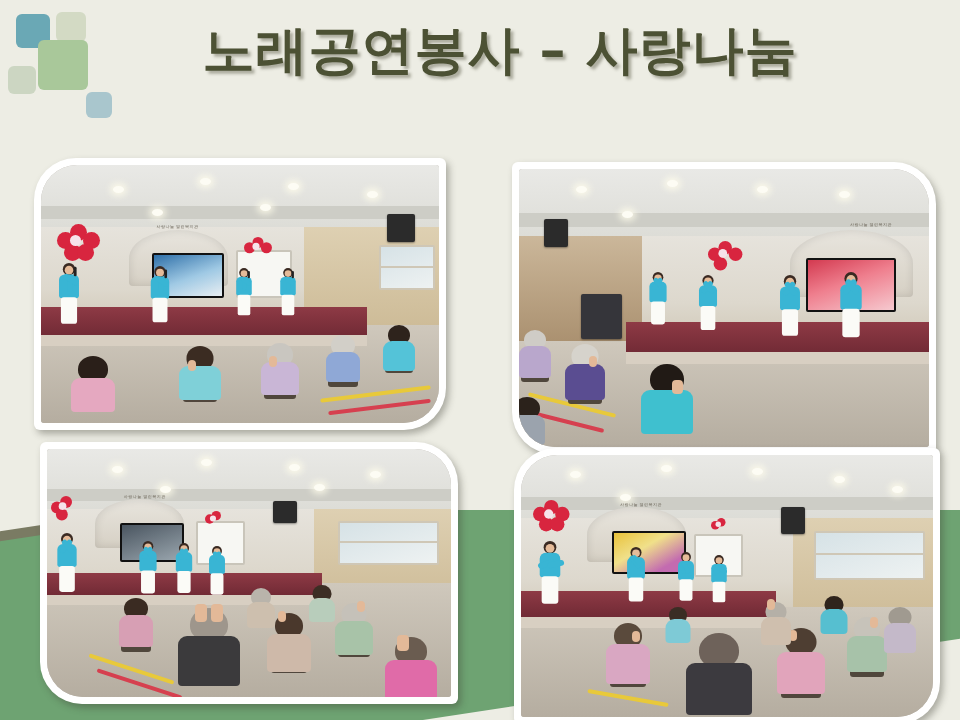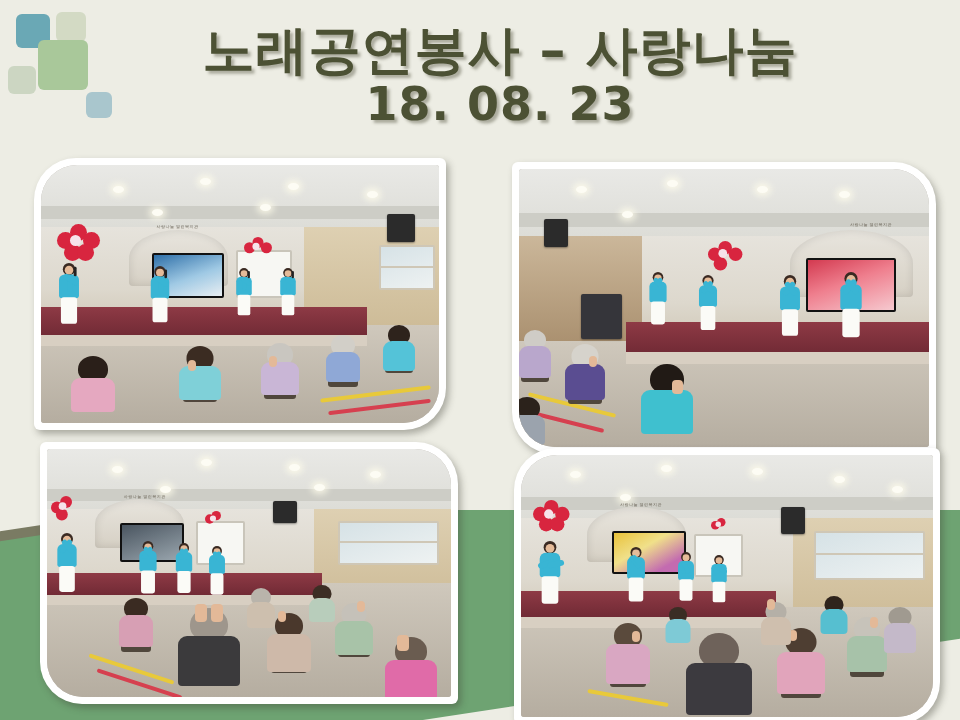--- a/index.html
+++ b/index.html
@@ -143,21 +143,20 @@
 <div class="slide">
 
   <div class="deco s1"></div>
   <div class="deco s2"></div>
   <div class="deco s3"></div>
   <div class="deco s4"></div>
   <div class="deco s5"></div>
 
   <div class="titlebox">
     <div class="title-line title-main">노래공연봉사 – 사랑나눔</div>
-    <div class="title-line title-date">18. 08. 23</div>
   </div>
 
   <div class="band-wrap">
     <div class="band-olive"></div>
     <div class="band-green"></div>
   </div>
 
   <div class="photo r-tlbr" id="photo-1">
     <div class="inner">
       <div class="scene">

